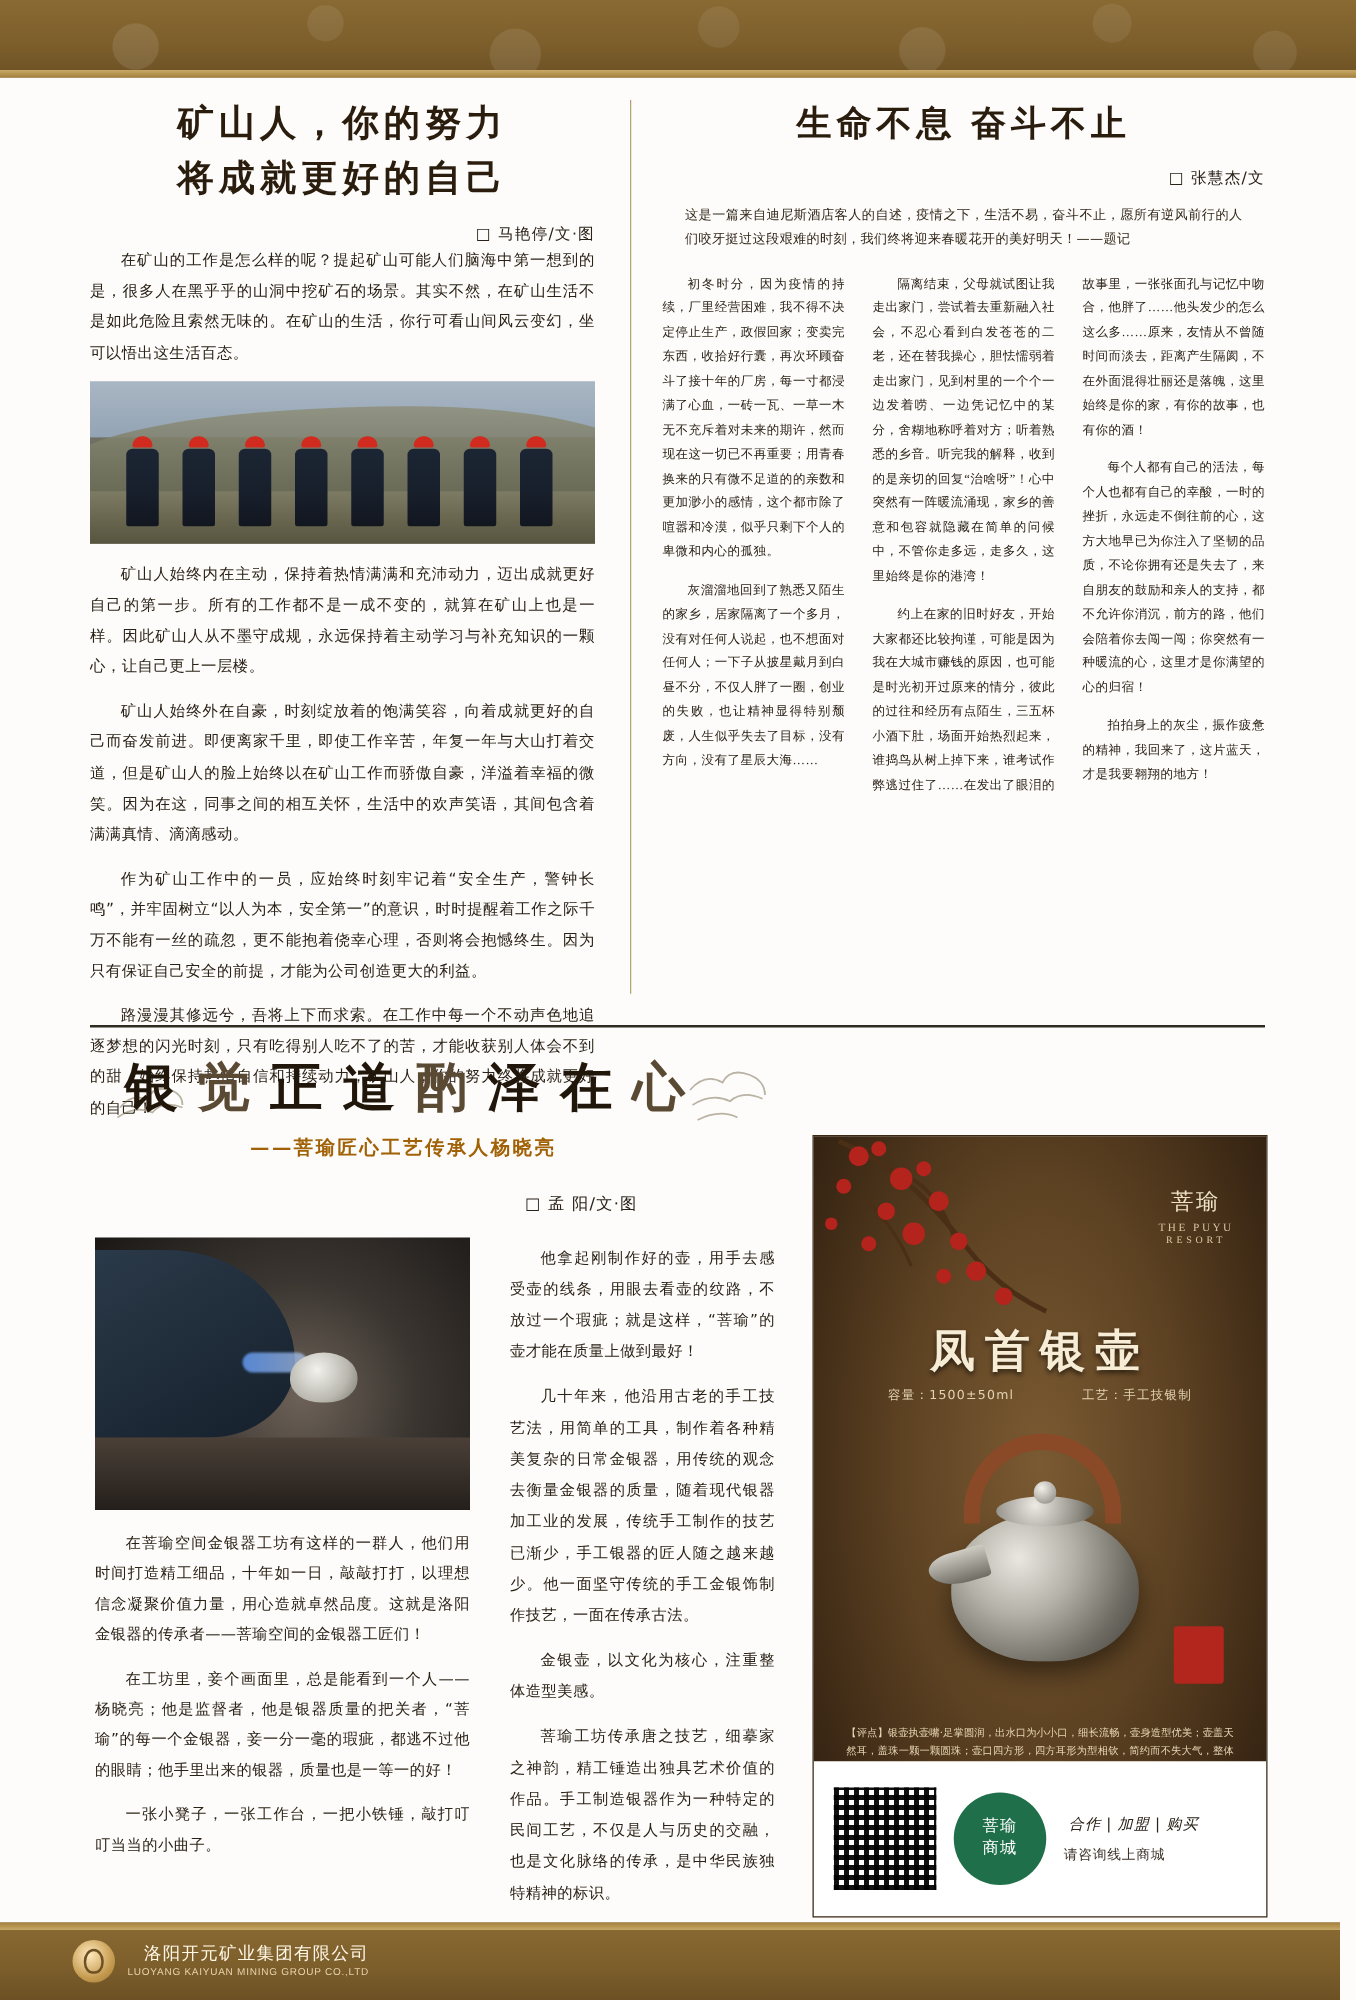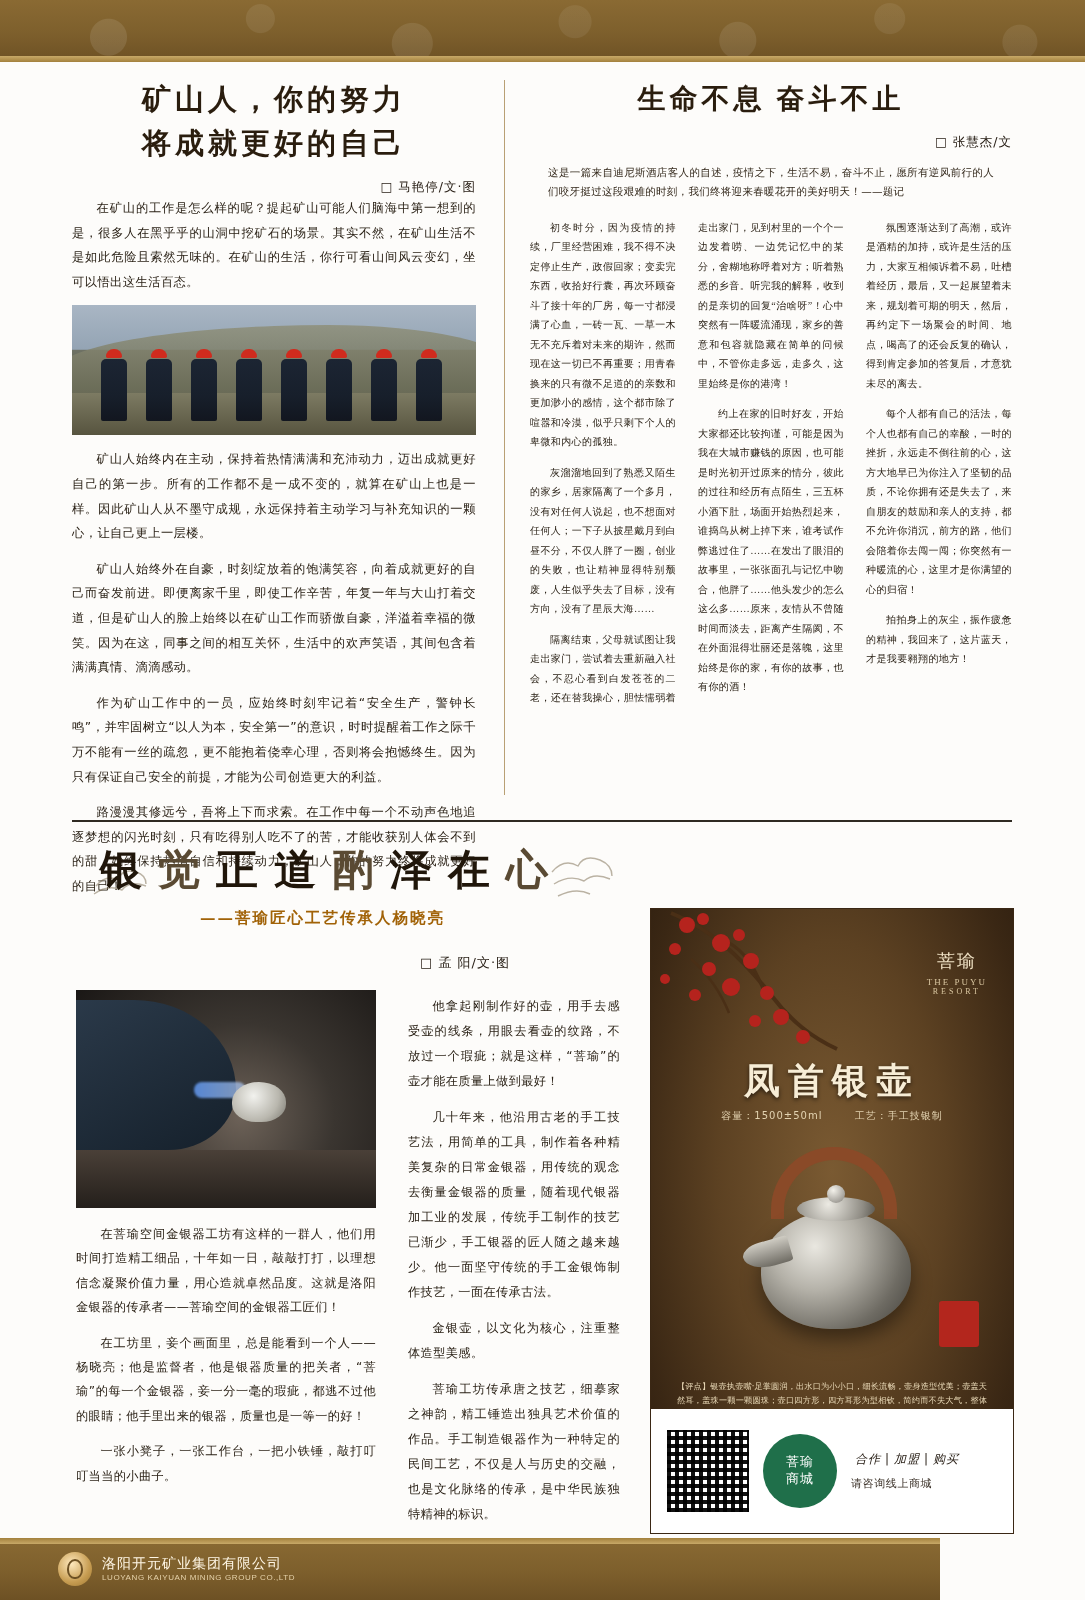--- a/index.html
+++ b/index.html
@@ -38,23 +38,24 @@
     position: absolute;
     left: 0; bottom: 0;
     width: 100%;
     height: 6px;
     background: linear-gradient(180deg, #c8a968, #a3803c);
   }
   
   .bottom-band {
     position: absolute;
     left: 0; bottom: 0;
-    width: 940px;
+    width: 1072px;
     height: 62px;
     background: linear-gradient(180deg, #8a6a33 0%, #7d5f2c 55%, #6d5124 100%);
+    text-align: right;
   }
   .bottom-band .edge {
     position: absolute;
     left: 0; top: 0;
     width: 100%;
     height: 6px;
     background: linear-gradient(0deg, #c8a968, #a3803c);
   }
   .footer-logo {
     position: absolute;
@@ -133,21 +134,21 @@
     top: 16px;
     width: 404px;
   }
   .art-right {
     position: absolute;
     left: 530px;
     top: 16px;
     width: 482px;
   }
   .headline {
-    font-family: Liberation Serif, serif;
+    font-family: Liberation Sans, sans-serif;
     color: #2a1d0e;
     font-weight: bold;
     letter-spacing: 4px;
     line-height: 1.5;
   }
   .art-left .headline {
     font-size: 29px;
     text-align: center;
   }
   .art-right .headline {
@@ -386,21 +387,21 @@
   }
   .ad .adspec {
     position: absolute;
     left: 0; right: 0;
     top: 200px;
     text-align: center;
     font-size: 10px;
     color: #e3d3b1;
     letter-spacing: 1px;
   }
-  .ad .adspec span { margin: 0 14px; }
+  .ad .adspec span { margin: 0 25px; }
   .teapot {
     position: absolute;
     left: 86px;
     top: 236px;
     width: 196px;
     height: 210px;
   }
   .teapot .pot {
     position: absolute;
     left: 24px; top: 66px;
@@ -583,21 +584,20 @@
       <div class="art-right">
         <div class="headline">生命不息 奋斗不止</div>
         <div class="byline">□ 张慧杰/文</div>
         <div class="lead-note">这是一篇来自迪尼斯酒店客人的自述，疫情之下，生活不易，奋斗不止，愿所有逆风前行的人们咬牙挺过这段艰难的时刻，我们终将迎来春暖花开的美好明天！——题记</div>
 
         <div class="two-col">
           <p class="para">初冬时分，因为疫情的持续，厂里经营困难，我不得不决定停止生产，政假回家；变卖完东西，收拾好行囊，再次环顾奋斗了接十年的厂房，每一寸都浸满了心血，一砖一瓦、一草一木无不充斥着对未来的期许，然而现在这一切已不再重要；用青春换来的只有微不足道的的亲数和更加渺小的感情，这个都市除了喧嚣和冷漠，似乎只剩下个人的卑微和内心的孤独。</p>
           <p class="para">灰溜溜地回到了熟悉又陌生的家乡，居家隔离了一个多月，没有对任何人说起，也不想面对任何人；一下子从披星戴月到白昼不分，不仅人胖了一圈，创业的失败，也让精神显得特别颓废，人生似乎失去了目标，没有方向，没有了星辰大海……</p>
           <p class="para">隔离结束，父母就试图让我走出家门，尝试着去重新融入社会，不忍心看到白发苍苍的二老，还在替我操心，胆怯懦弱着走出家门，见到村里的一个个一边发着唠、一边凭记忆中的某分，舍糊地称呼着对方；听着熟悉的乡音。听完我的解释，收到的是亲切的回复“治啥呀”！心中突然有一阵暖流涌现，家乡的善意和包容就隐藏在简单的问候中，不管你走多远，走多久，这里始终是你的港湾！</p>
           <p class="para">约上在家的旧时好友，开始大家都还比较拘谨，可能是因为我在大城市赚钱的原因，也可能是时光初开过原来的情分，彼此的过往和经历有点陌生，三五杯小酒下肚，场面开始热烈起来，谁捣鸟从树上掉下来，谁考试作弊逃过住了……在发出了眼泪的故事里，一张张面孔与记忆中吻合，他胖了……他头发少的怎么这么多……原来，友情从不曾随时间而淡去，距离产生隔阂，不在外面混得壮丽还是落魄，这里始终是你的家，有你的故事，也有你的酒！</p>
-          <p class="para">氛围逐渐达到了高潮，或许是酒精的加持，或许是生活的压力，大家互相倾诉着不易，吐槽着经历，最后，又一起展望着未来，规划着可期的明天，然后，再约定下一场聚会的时间、地点，喝高了的还会反复的确认，得到肯定参加的答复后，才意犹未尽的离去。</p>
           <p class="para">每个人都有自己的活法，每个人也都有自己的幸酸，一时的挫折，永远走不倒往前的心，这方大地早已为你注入了坚韧的品质，不论你拥有还是失去了，来自朋友的鼓励和亲人的支持，都不允许你消沉，前方的路，他们会陪着你去闯一闯；你突然有一种暖流的心，这里才是你满望的心的归宿！</p>
           <p class="para">拍拍身上的灰尘，振作疲惫的精神，我回来了，这片蓝天，才是我要翱翔的地方！</p>
         </div>
       </div>
     </div>
 
     <div class="bottom-section">
 
       <div class="cloud-deco" style="left:92px; top:20px;">
         <svg width="60" height="46" viewBox="0 0 60 46">

